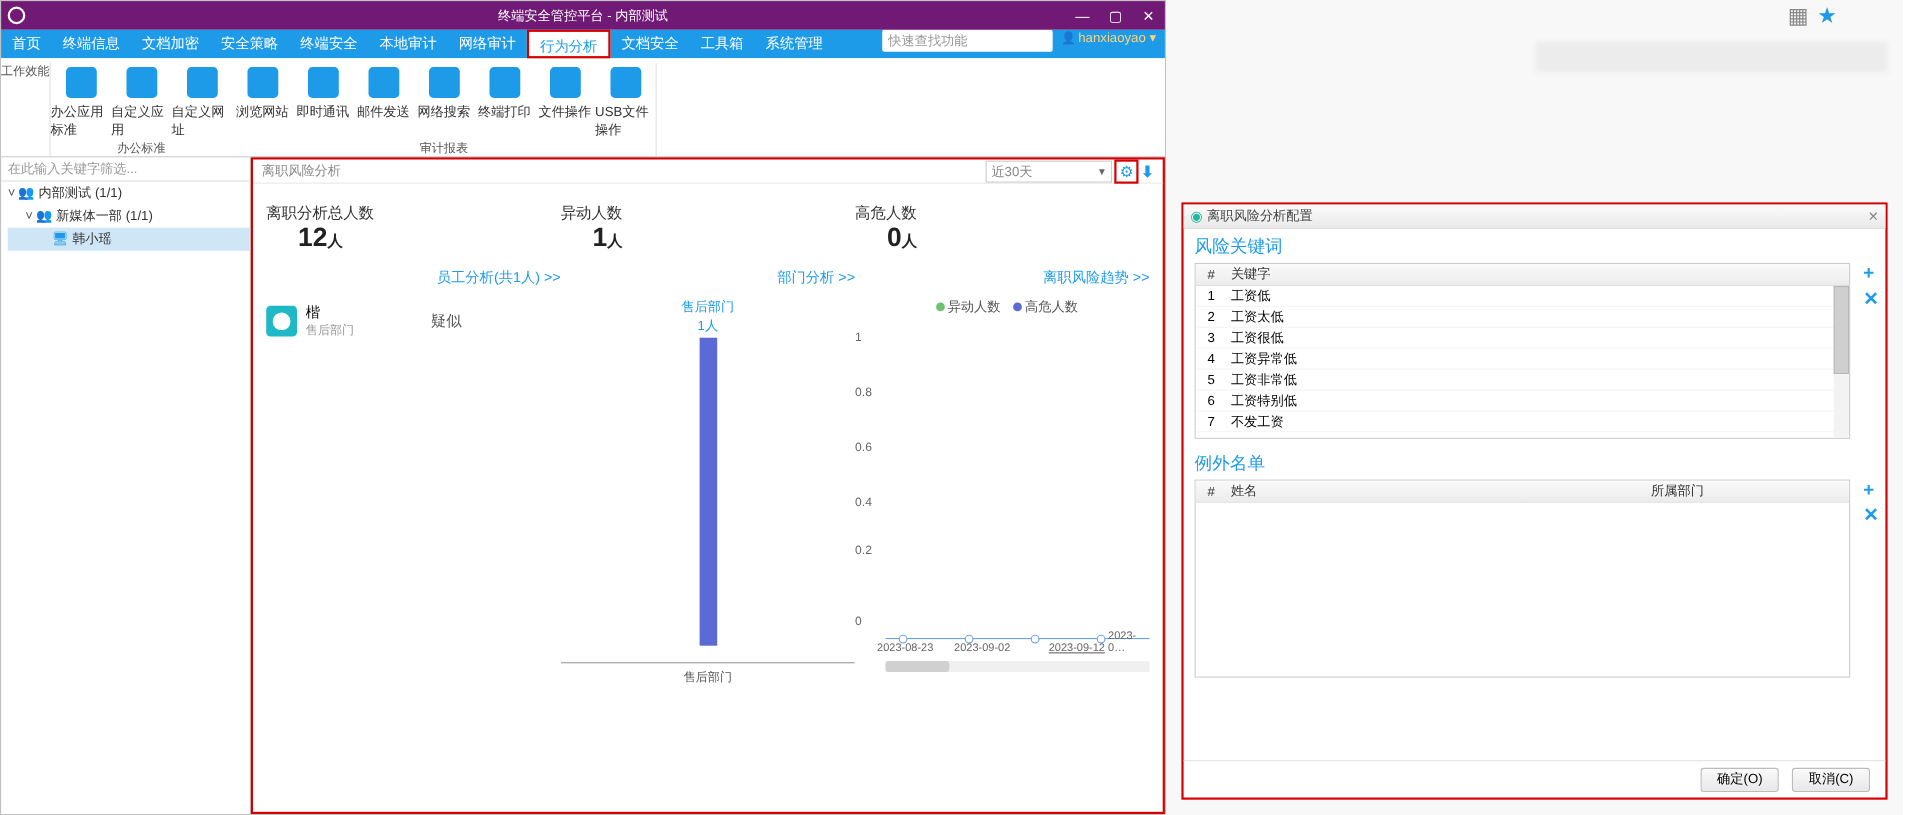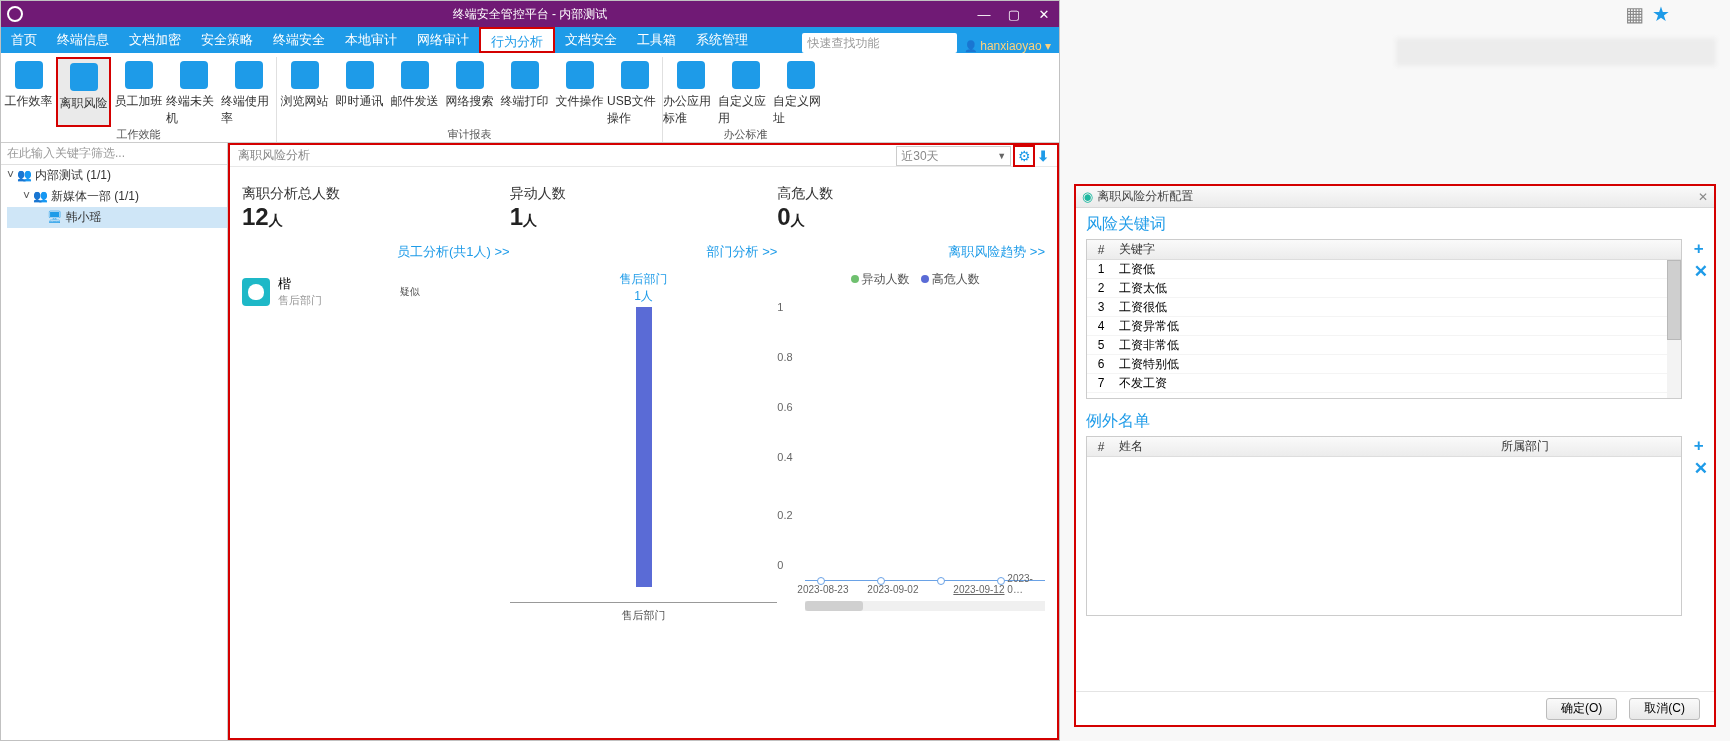--- a/index.html
+++ b/index.html
@@ -7,21 +7,21 @@
 
   .app { width: 1060px; height: 741px; border: 1px solid #c1c1c1; float: left; }
   .right-region { width: 670px; height: 741px; float: left; position: relative; background: #f8f8f8; }
 
   .titlebar { height: 26px; background: #701a75; color: #fff; display: flex; align-items: center; position: relative; }
   .titlebar .logo { width: 16px; height: 16px; border: 2px solid #fff; border-radius: 50%; margin: 0 6px; }
   .titlebar .title { position: absolute; left: 50%; transform: translateX(-50%); font-size: 12px; }
   .titlebar .win-btns { margin-left: auto; display: flex; }
   .titlebar .win-btns span { width: 30px; height: 26px; display: flex; align-items: center; justify-content: center; font-size: 13px; }
 
-  .menubar { height: 26px; background: #1e9be8; color: #fff; display: flex; align-items: flex-end; }
+  .menubar { height: 26px; background: #1e9be8; color: #fff; display: flex; align-items: flex-start; }
   .menubar .tab { padding: 0 10px; height: 26px; line-height: 26px; cursor: pointer; }
   .menubar .tab.active { background: #fff; color: #1e9be8; border: 2px solid #d40000; }
   .menubar .search { margin-left: auto; width: 155px; height: 20px; background: #fff; border-radius: 2px; margin-right: 8px; padding: 0 6px; color: #999; font-size: 12px; line-height: 20px; }
   .menubar .user { color: #ffd27a; margin-right: 8px; font-size: 12px; }
   .menubar .user::before { content: "👤"; font-size: 11px; margin-right: 2px; }
 
   .ribbon { height: 90px; background: #fff; border-bottom: 1px solid #ccc; display: flex; padding-top: 4px; }
   .ribbon .grp { border-right: 1px solid #e0e0e0; display: flex; flex-direction: column; }
   .ribbon .grp-label { text-align: center; font-size: 11px; color: #555; }
   .ribbon .btns { display: flex; flex: 1; }
@@ -41,32 +41,32 @@
   .main { flex: 1; border: 2px solid #d40000; position: relative; }
   .crumb { height: 22px; padding: 2px 8px; font-size: 12px; color: #888; border-bottom: 1px solid #e8e8e8; display: flex; align-items: center; }
   .crumb .range { margin-left: auto; width: 115px; border: 1px solid #ccc; padding: 0 4px; font-size: 12px; background: #fff; height: 20px; line-height: 18px; }
   .crumb .range::after { content: "▼"; float: right; color: #666; font-size: 9px; }
   .crumb .gear { width: 22px; height: 22px; display: flex; align-items: center; justify-content: center; color: #1e9be8; border: 2px solid #d40000; margin-left: 2px; font-size: 14px; }
   .crumb .dl { color: #1e9be8; margin-left: 2px; font-weight: bold; font-size: 14px; }
 
   .stats { display: flex; padding: 18px 12px 4px; }
   .stat { flex: 1; }
   .stat .lbl { font-size: 14px; color: #333; }
-  .stat .val { font-size: 24px; font-weight: 600; color: #222; }
+  .stat .val { font-size: 24px; font-weight: 600; color: #222; margin-left: 29px; }
   .stat .val small { font-size: 14px; }
 
   .dash { display: flex; padding: 8px 12px; }
   .col { flex: 1; }
   .col h4 { color: #1e9be8; font-size: 13px; font-weight: 500; margin-bottom: 10px; text-align: right; }
   .emp { display: flex; align-items: center; padding: 4px 0; }
   .emp .av { width: 28px; height: 28px; background: #1eb8c7; border-radius: 4px; margin-right: 8px; position: relative; }
   .emp .av::after { content: ""; position: absolute; inset: 6px; background: #fff; border-radius: 50% 50% 45% 45%; }
   .emp .meta .n { font-size: 13px; }
   .emp .meta .d { font-size: 11px; color: #999; }
-  .emp .tag { margin-left: auto; margin-right: 90px; font-size: 10px; color: #555; }
+  .emp .tag { margin-left: auto; margin-right: 90px; font-size: 14px; color: #555; }
 
   .barchart { position: relative; height: 340px; }
   .barchart .caption { position: absolute; left: 50%; transform: translateX(-50%); top: 0; text-align: center; font-size: 12px; color: #1e9be8; }
   .barchart .bar { position: absolute; left: 50%; transform: translateX(-50%); top: 36px; width: 16px; height: 280px; background: #5a6bd6; }
   .barchart .axis { position: absolute; bottom: 8px; left: 0; right: 0; border-top: 1px solid #999; }
   .barchart .xlab { position: absolute; bottom: -12px; left: 50%; transform: translateX(-50%); font-size: 11px; color: #555; }
 
   .trend { position: relative; height: 360px; }
   .legend { text-align: center; font-size: 12px; color: #555; }
   .legend .dot { display: inline-block; width: 8px; height: 8px; border-radius: 50%; margin: 0 3px 0 8px; }
@@ -127,43 +127,38 @@
     <span class="tab active">行为分析</span>
     <span class="tab">文档安全</span>
     <span class="tab">工具箱</span>
     <span class="tab">系统管理</span>
     <div class="search">快速查找功能</div>
     <div class="user"><span>hanxiaoyao</span> ▾</div>
   </div>
 
   <div class="ribbon">
     <div class="grp">
+      <div class="grp-label">工作效能</div>
+    </div>
+    <div class="grp" style="border-right:none;">
       <div class="btns">
         <div class="rbtn">
-            <span class="ico" style="background:#1e9be8;"></span>
-            <span>工作效率</span>
-          </div>
-        <div class="rbtn active">
-            <span class="ico"></span>
-            <span>离职风险</span>
-          </div>
-        <div class="rbtn">
-            <span class="ico"></span>
-            <span>员工加班</span>
-          </div>
-        <div class="rbtn">
-            <span class="ico"></span>
-            <span>终端未关机</span>
-          </div>
-        <div class="rbtn">
-            <span class="ico"></span>
-            <span>终端使用率</span>
-          </div>
-      </div>
-      <div class="grp-label">工作效能</div>
+            <span class="ico"></span>
+            <span>办公应用标准</span>
+          </div>
+        <div class="rbtn">
+            <span class="ico"></span>
+            <span>自定义应用</span>
+          </div>
+        <div class="rbtn">
+            <span class="ico"></span>
+            <span>自定义网址</span>
+          </div>
+      </div>
+      <div class="grp-label">办公标准</div>
     </div>
     <div class="grp">
       <div class="btns">
         <div class="rbtn">
             <span class="ico"></span>
             <span>浏览网站</span>
           </div>
         <div class="rbtn">
             <span class="ico"></span>
             <span>即时通讯</span>
@@ -183,37 +178,20 @@
         <div class="rbtn">
             <span class="ico"></span>
             <span>文件操作</span>
           </div>
         <div class="rbtn">
             <span class="ico"></span>
             <span>USB文件操作</span>
           </div>
       </div>
       <div class="grp-label">审计报表</div>
-    </div>
-    <div class="grp" style="border-right:none;">
-      <div class="btns">
-        <div class="rbtn">
-            <span class="ico"></span>
-            <span>办公应用标准</span>
-          </div>
-        <div class="rbtn">
-            <span class="ico"></span>
-            <span>自定义应用</span>
-          </div>
-        <div class="rbtn">
-            <span class="ico"></span>
-            <span>自定义网址</span>
-          </div>
-      </div>
-      <div class="grp-label">办公标准</div>
     </div>
   </div>
 
   <div class="body">
     <div class="tree">
       <div class="filter">在此输入关键字筛选...</div>
       <ul>
         <li><span class="toggle">˅</span><span class="ico-user">👥</span><span>内部测试 (1/1)</span></li>
         <li style="padding-left:16px;"><span class="toggle">˅</span><span class="ico-user">👥</span><span>新媒体一部 (1/1)</span></li>
         <li class="sel" style="padding-left:40px;"><span style="color:#1e9be8;">🖥</span> <span>韩小瑶</span></li>
@@ -270,21 +248,21 @@
           <h4>离职风险趋势 &gt;&gt;</h4>
           <div class="trend">
             <div class="legend">
               <span class="dot" style="background:#6fc06f;"></span><span>异动人数</span>
               <span class="dot" style="background:#5a6bd6;"></span><span>高危人数</span>
             </div>
             <span class="ytick" style="top:30px;">1</span>
             <span class="ytick" style="top:80px;">0.8</span>
             <span class="ytick" style="top:130px;">0.6</span>
             <span class="ytick" style="top:180px;">0.4</span>
-            <span class="ytick" style="top:238px;">0.2</span>
+            <span class="ytick" style="top:224px;">0.2</span>
             <span class="ytick" style="top:288px;">0</span>
             <div class="baseline"></div>
             <span class="marker" style="left:40px;"></span>
             <span class="marker" style="left:100px;"></span>
             <span class="marker" style="left:160px;"></span>
             <span class="marker" style="left:220px;"></span>
             <span class="xtick" style="left:20px;">2023-08-23</span>
             <span class="xtick" style="left:90px;">2023-09-02</span>
             <span class="xtick" style="left:176px;text-decoration:underline;">2023-09-12</span>
             <span class="xtick" style="left:230px;">2023-0…</span>

